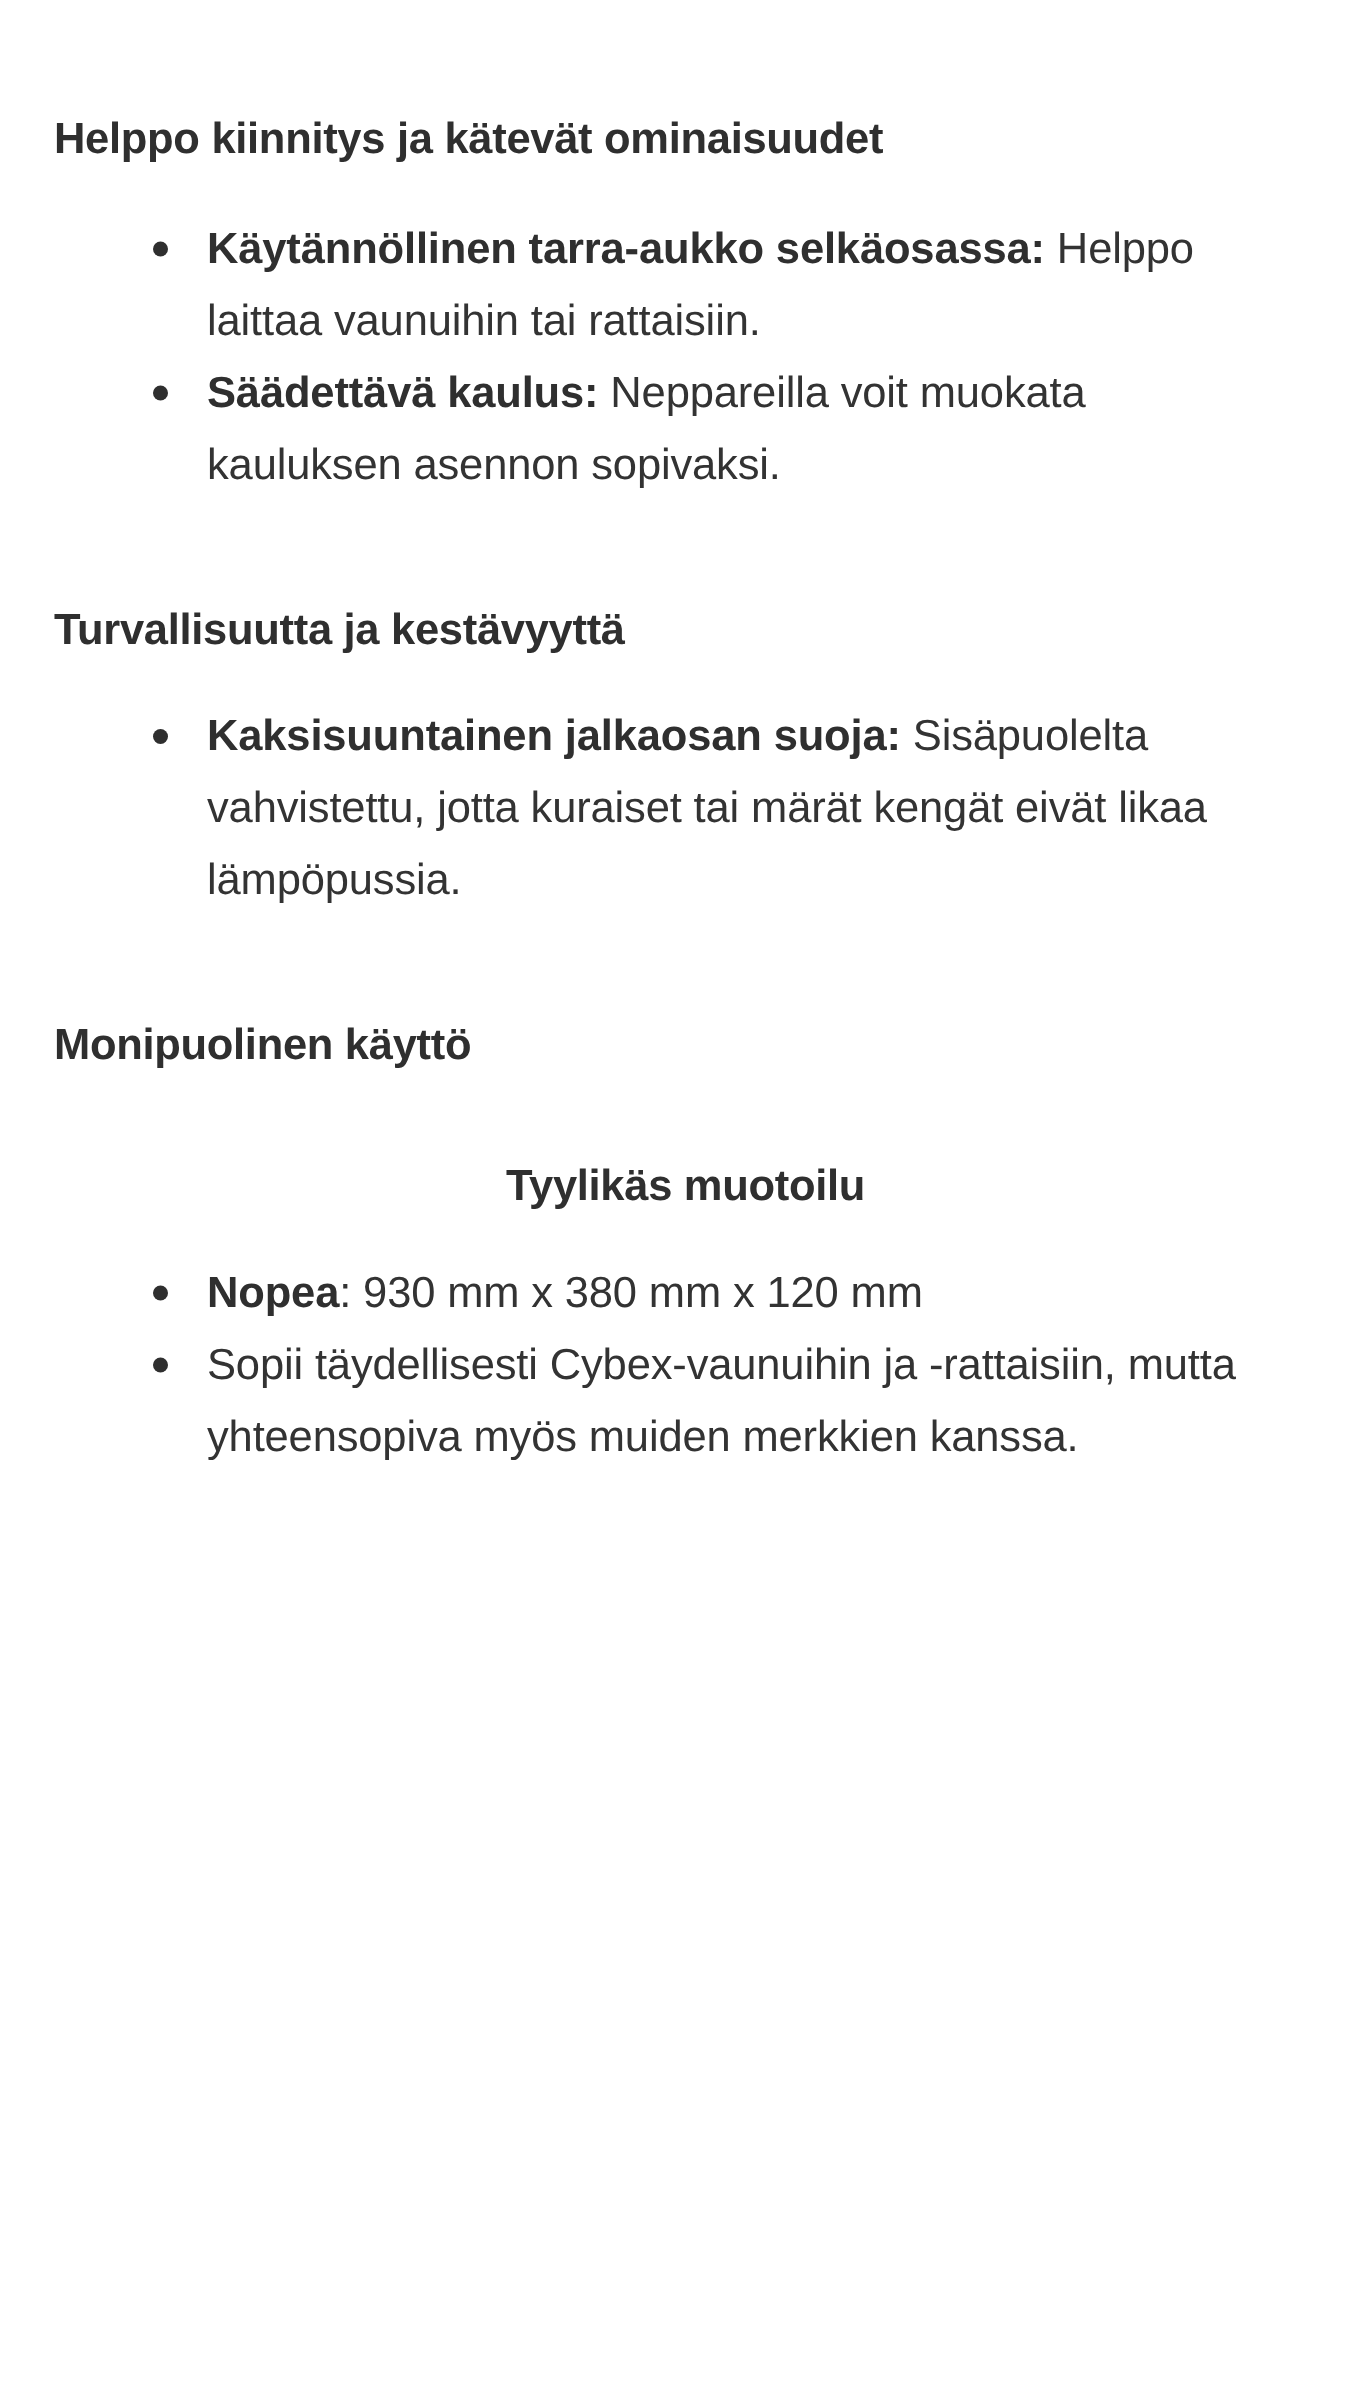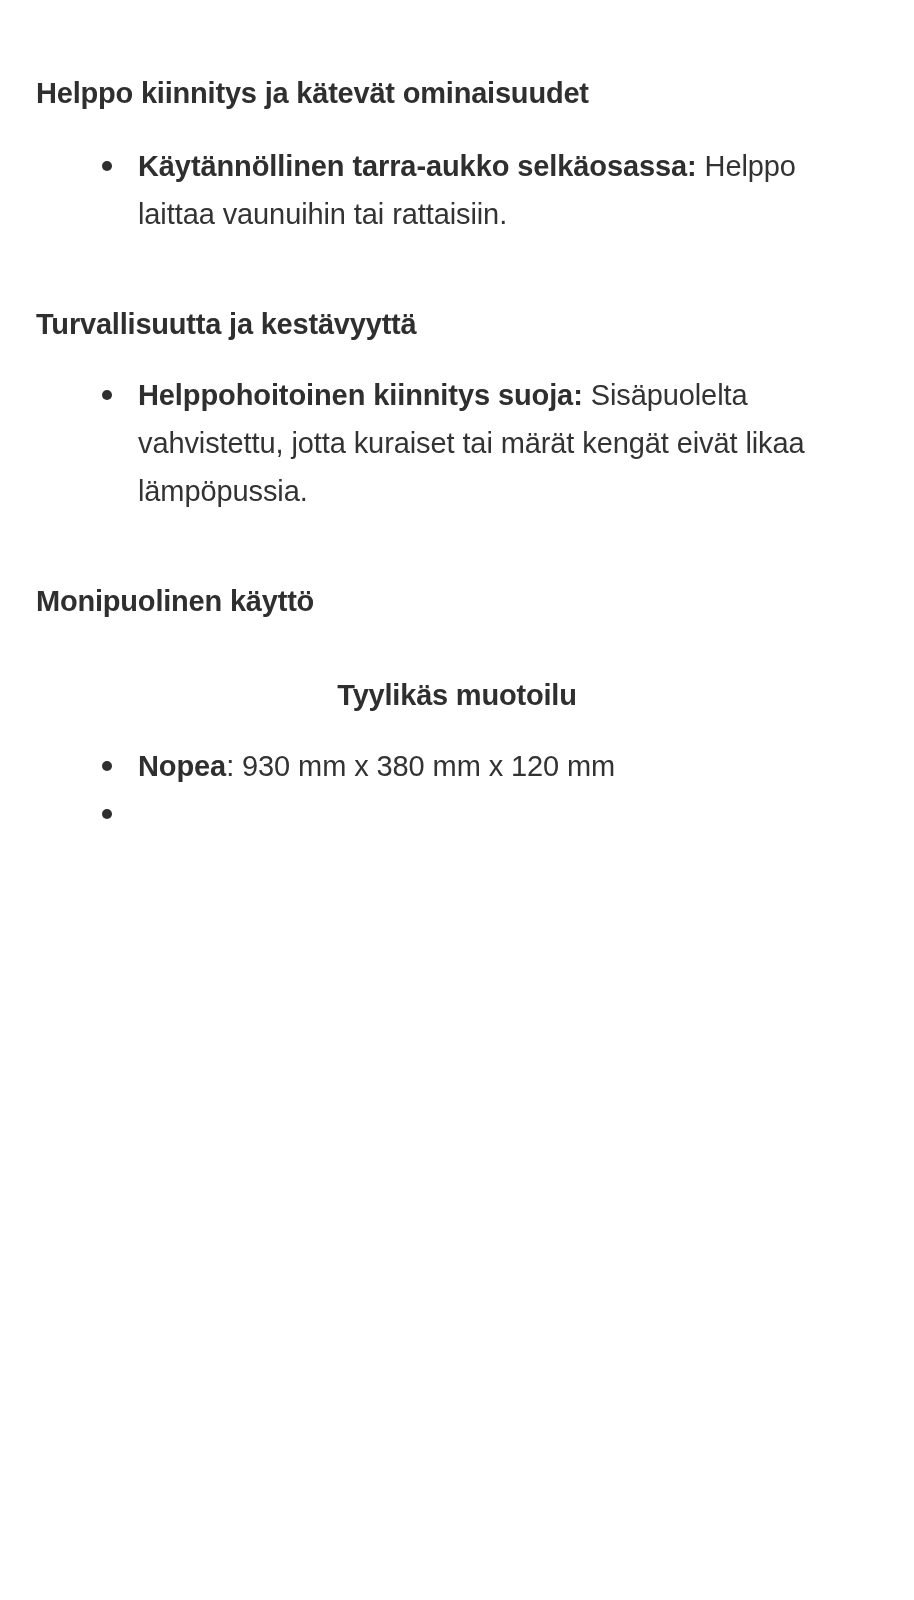--- a/index.html
+++ b/index.html
@@ -101,40 +101,44 @@
 
 <div class="page">
 
   <h2 class="section-heading h-first">Helppo kiinnitys ja kätevät ominaisuudet</h2>
 
   <ul class="bullets gap-top">
     <li>
       <span class="dot"></span>
       <span class="lead">Käytännöllinen tarra-aukko selkäosassa:</span><span class="rest"> Helppo laittaa vaunuihin tai rattaisiin.</span>
     </li>
+    <li>
+      <span class="dot"></span>
+      <span class="lead">Säädettävä kaulus:</span><span class="rest"> Neppareilla voit muokata kauluksen asennon sopivaksi.</span>
+    </li>
   </ul>
 
   <h2 class="section-heading h-second">Turvallisuutta ja kestävyyttä</h2>
 
   <ul class="bullets gap-top-s">
     <li>
       <span class="dot"></span>
-      <span class="lead">Helppohoitoinen kiinnitys suoja:</span><span class="rest"> Sisäpuolelta vahvistettu, jotta kuraiset tai märät kengät eivät likaa lämpöpussia.</span>
+      <span class="lead">Kaksisuuntainen jalkaosan suoja:</span><span class="rest"> Sisäpuolelta vahvistettu, jotta kuraiset tai märät kengät eivät likaa lämpöpussia.</span>
     </li>
   </ul>
 
   <h2 class="section-heading h-third">Monipuolinen käyttö</h2>
 
 
   <h2 class="section-heading h-fourth">Tyylikäs muotoilu</h2>
 
   <ul class="bullets gap-top-s">
     <li>
       <span class="dot"></span>
       <span class="lead">Nopea</span><span class="rest">: 930 mm x 380 mm x 120 mm</span>
     </li>
     <li>
       <span class="dot"></span>
-      <span class="lead"></span>
+      <span class="lead"></span><span class="rest">Sopii täydellisesti Cybex-vaunuihin ja -rattaisiin, mutta yhteensopiva myös muiden merkkien kanssa.</span>
     </li>
   </ul>
 
 </div>
 
 </body></html>

